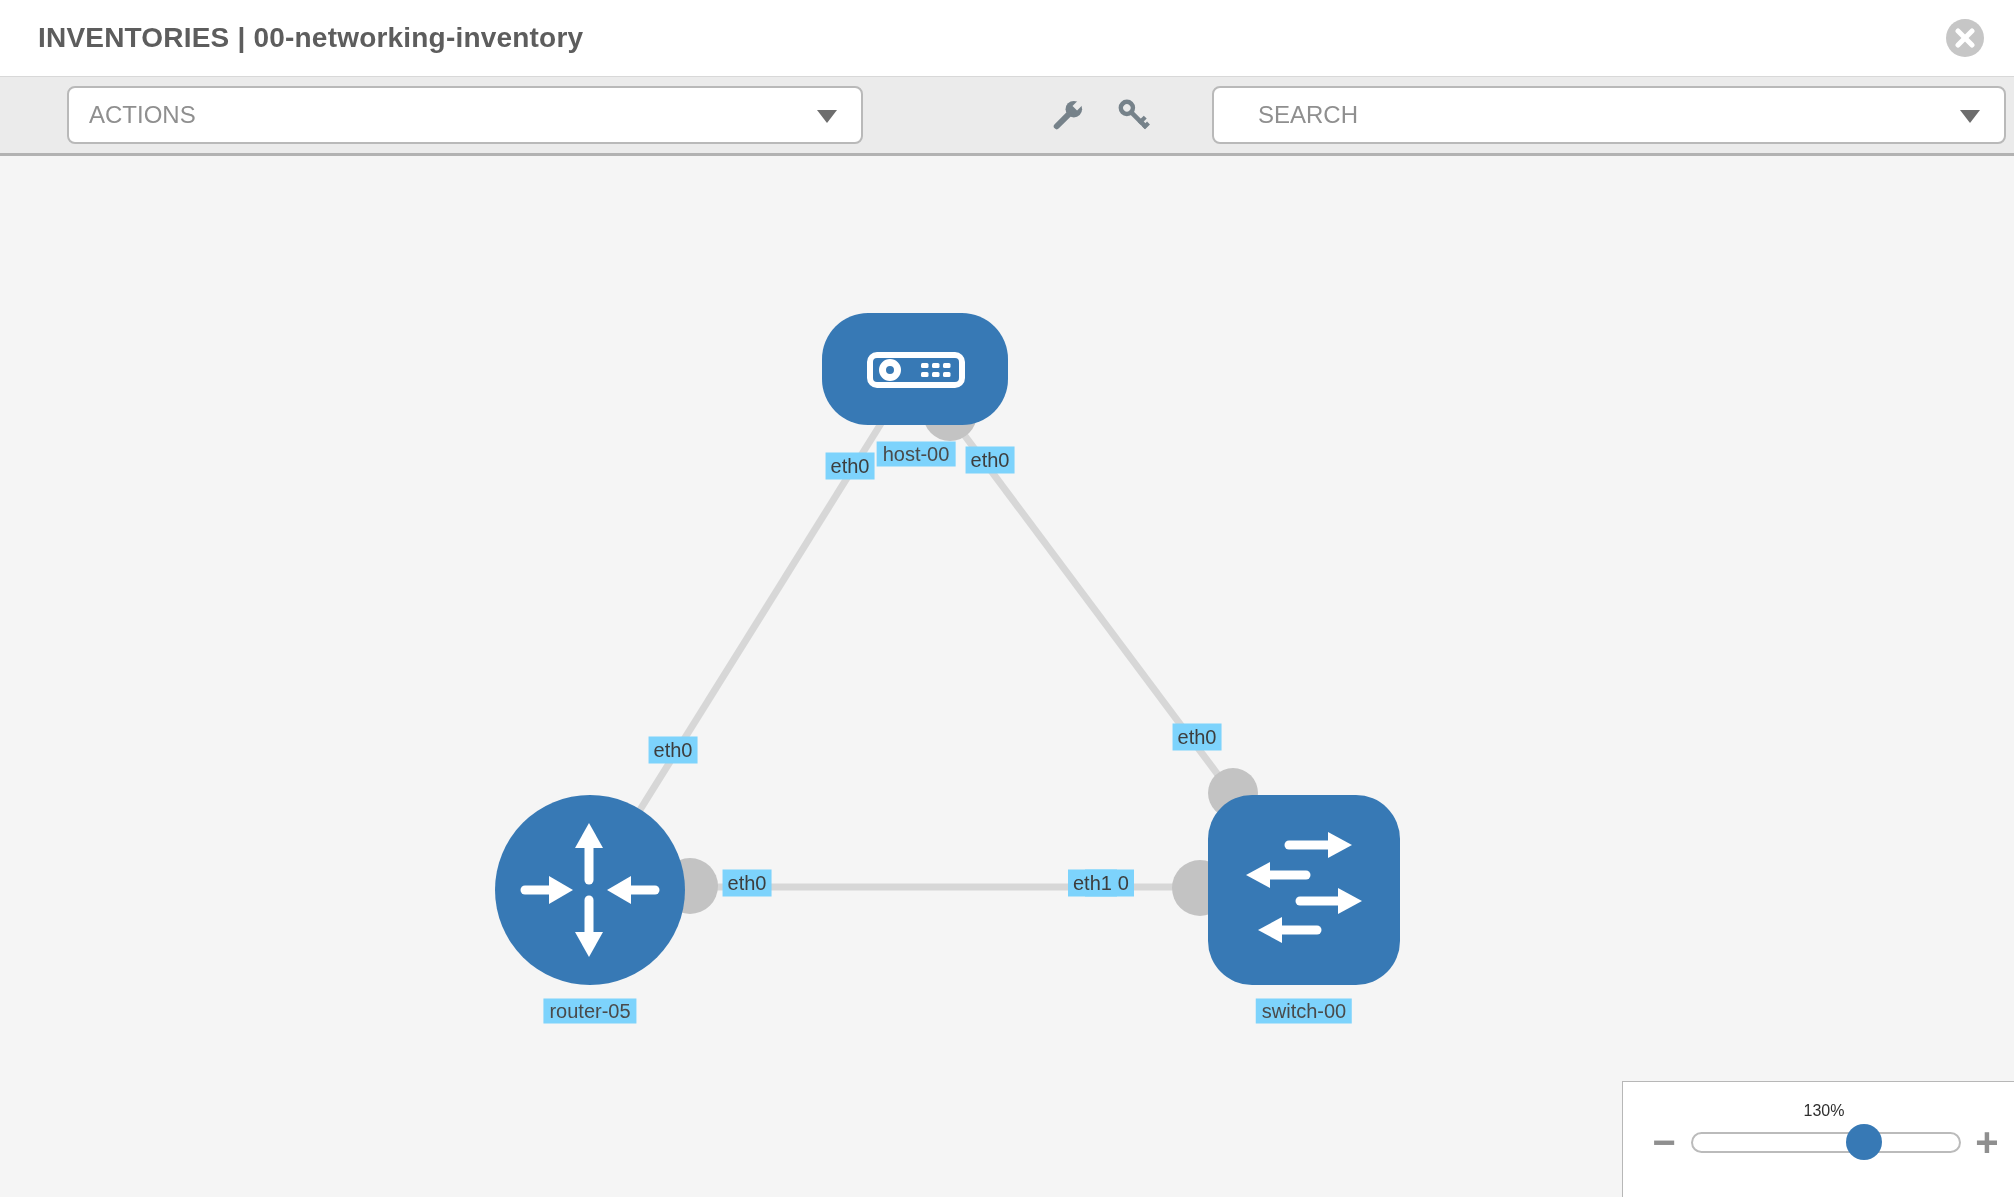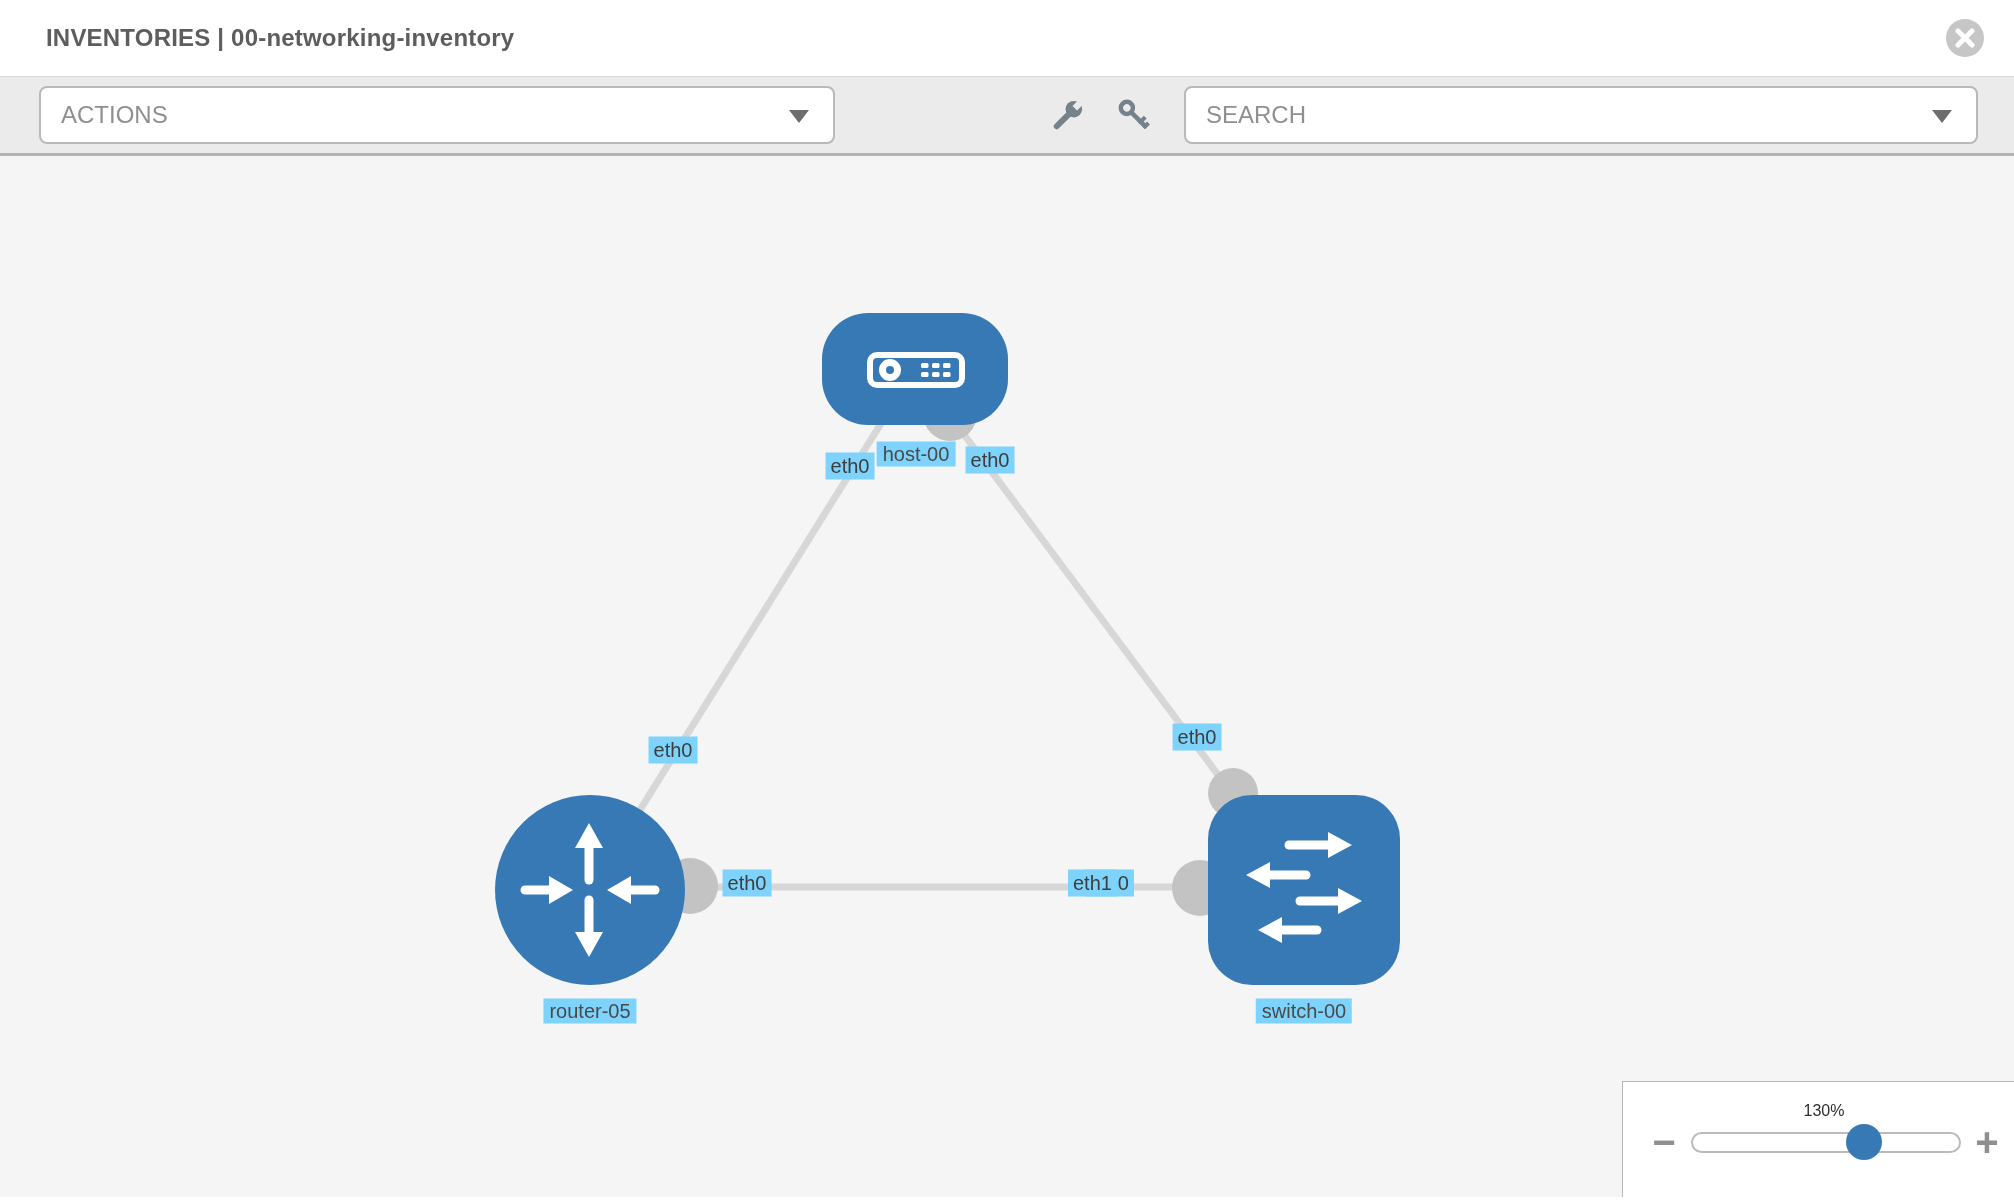--- a/index.html
+++ b/index.html
@@ -3,37 +3,37 @@
 <meta charset="utf-8">
 <style>
   * { margin: 0; padding: 0; box-sizing: border-box; }
   html, body { width: 2014px; height: 1200px; overflow: hidden; background: #fff;
     font-family: "Liberation Sans", sans-serif; }
 
   
   .header { position: relative; width: 2014px; height: 77px; background: #ffffff;
     border-bottom: 1px solid #d8d8d8; }
   .header-title { position: absolute; left: 38px; top: 50%; transform: translateY(-50%);
-    font-size: 24px; font-weight: 700; color: #5d5d5d; letter-spacing: 0.2px; margin-left: 8px; }
+    font-size: 28px; font-weight: 700; color: #5d5d5d; letter-spacing: 0.2px; }
   .close-btn { position: absolute; right: 30px; top: 19px; width: 38px; height: 38px;
     border-radius: 50%; background: #c6c6c6; cursor: pointer;
     display: flex; align-items: center; justify-content: center; }
 
   
   .toolbar { position: relative; width: 2014px; height: 79px; background: #ebebeb;
     border-bottom: 3px solid #b2b2b2; }
   .select-box { position: absolute; top: 9px; height: 58px; background: #ffffff;
     border: 2px solid #b9b9b9; border-radius: 8px; display: flex; align-items: center;
-    cursor: pointer; }
+    cursor: pointer; margin-left: 28px; }
   .select-box .label { margin-left: 20px; font-size: 24px; color: #8f8f8f; }
   .caret { position: absolute; right: 24px; top: 50%; margin-top: -5px; width: 0; height: 0;
     border-left: 10px solid transparent; border-right: 10px solid transparent;
     border-top: 13px solid #6d6d6d; }
   .actions-box { left: 39px; width: 796px; }
-  .search-box { left: 1184px; width: 794px; }
+  .search-box { left: 1184px; width: 794px; padding-left: 24px; }
   .tool-icon { position: absolute; top: 16px; width: 46px; height: 46px; cursor: pointer; }
   .wrench { left: 1044px; }
   .key { left: 1112px; }
 
   
   .canvas { position: relative; width: 2014px; height: 1041px; background: #f5f5f5;
     overflow: hidden; }
   .topo-svg { position: absolute; left: 0; top: 0; }
 
   .chip { position: absolute; background: #7dd3fc; color: #3d3d3d; white-space: nowrap;

